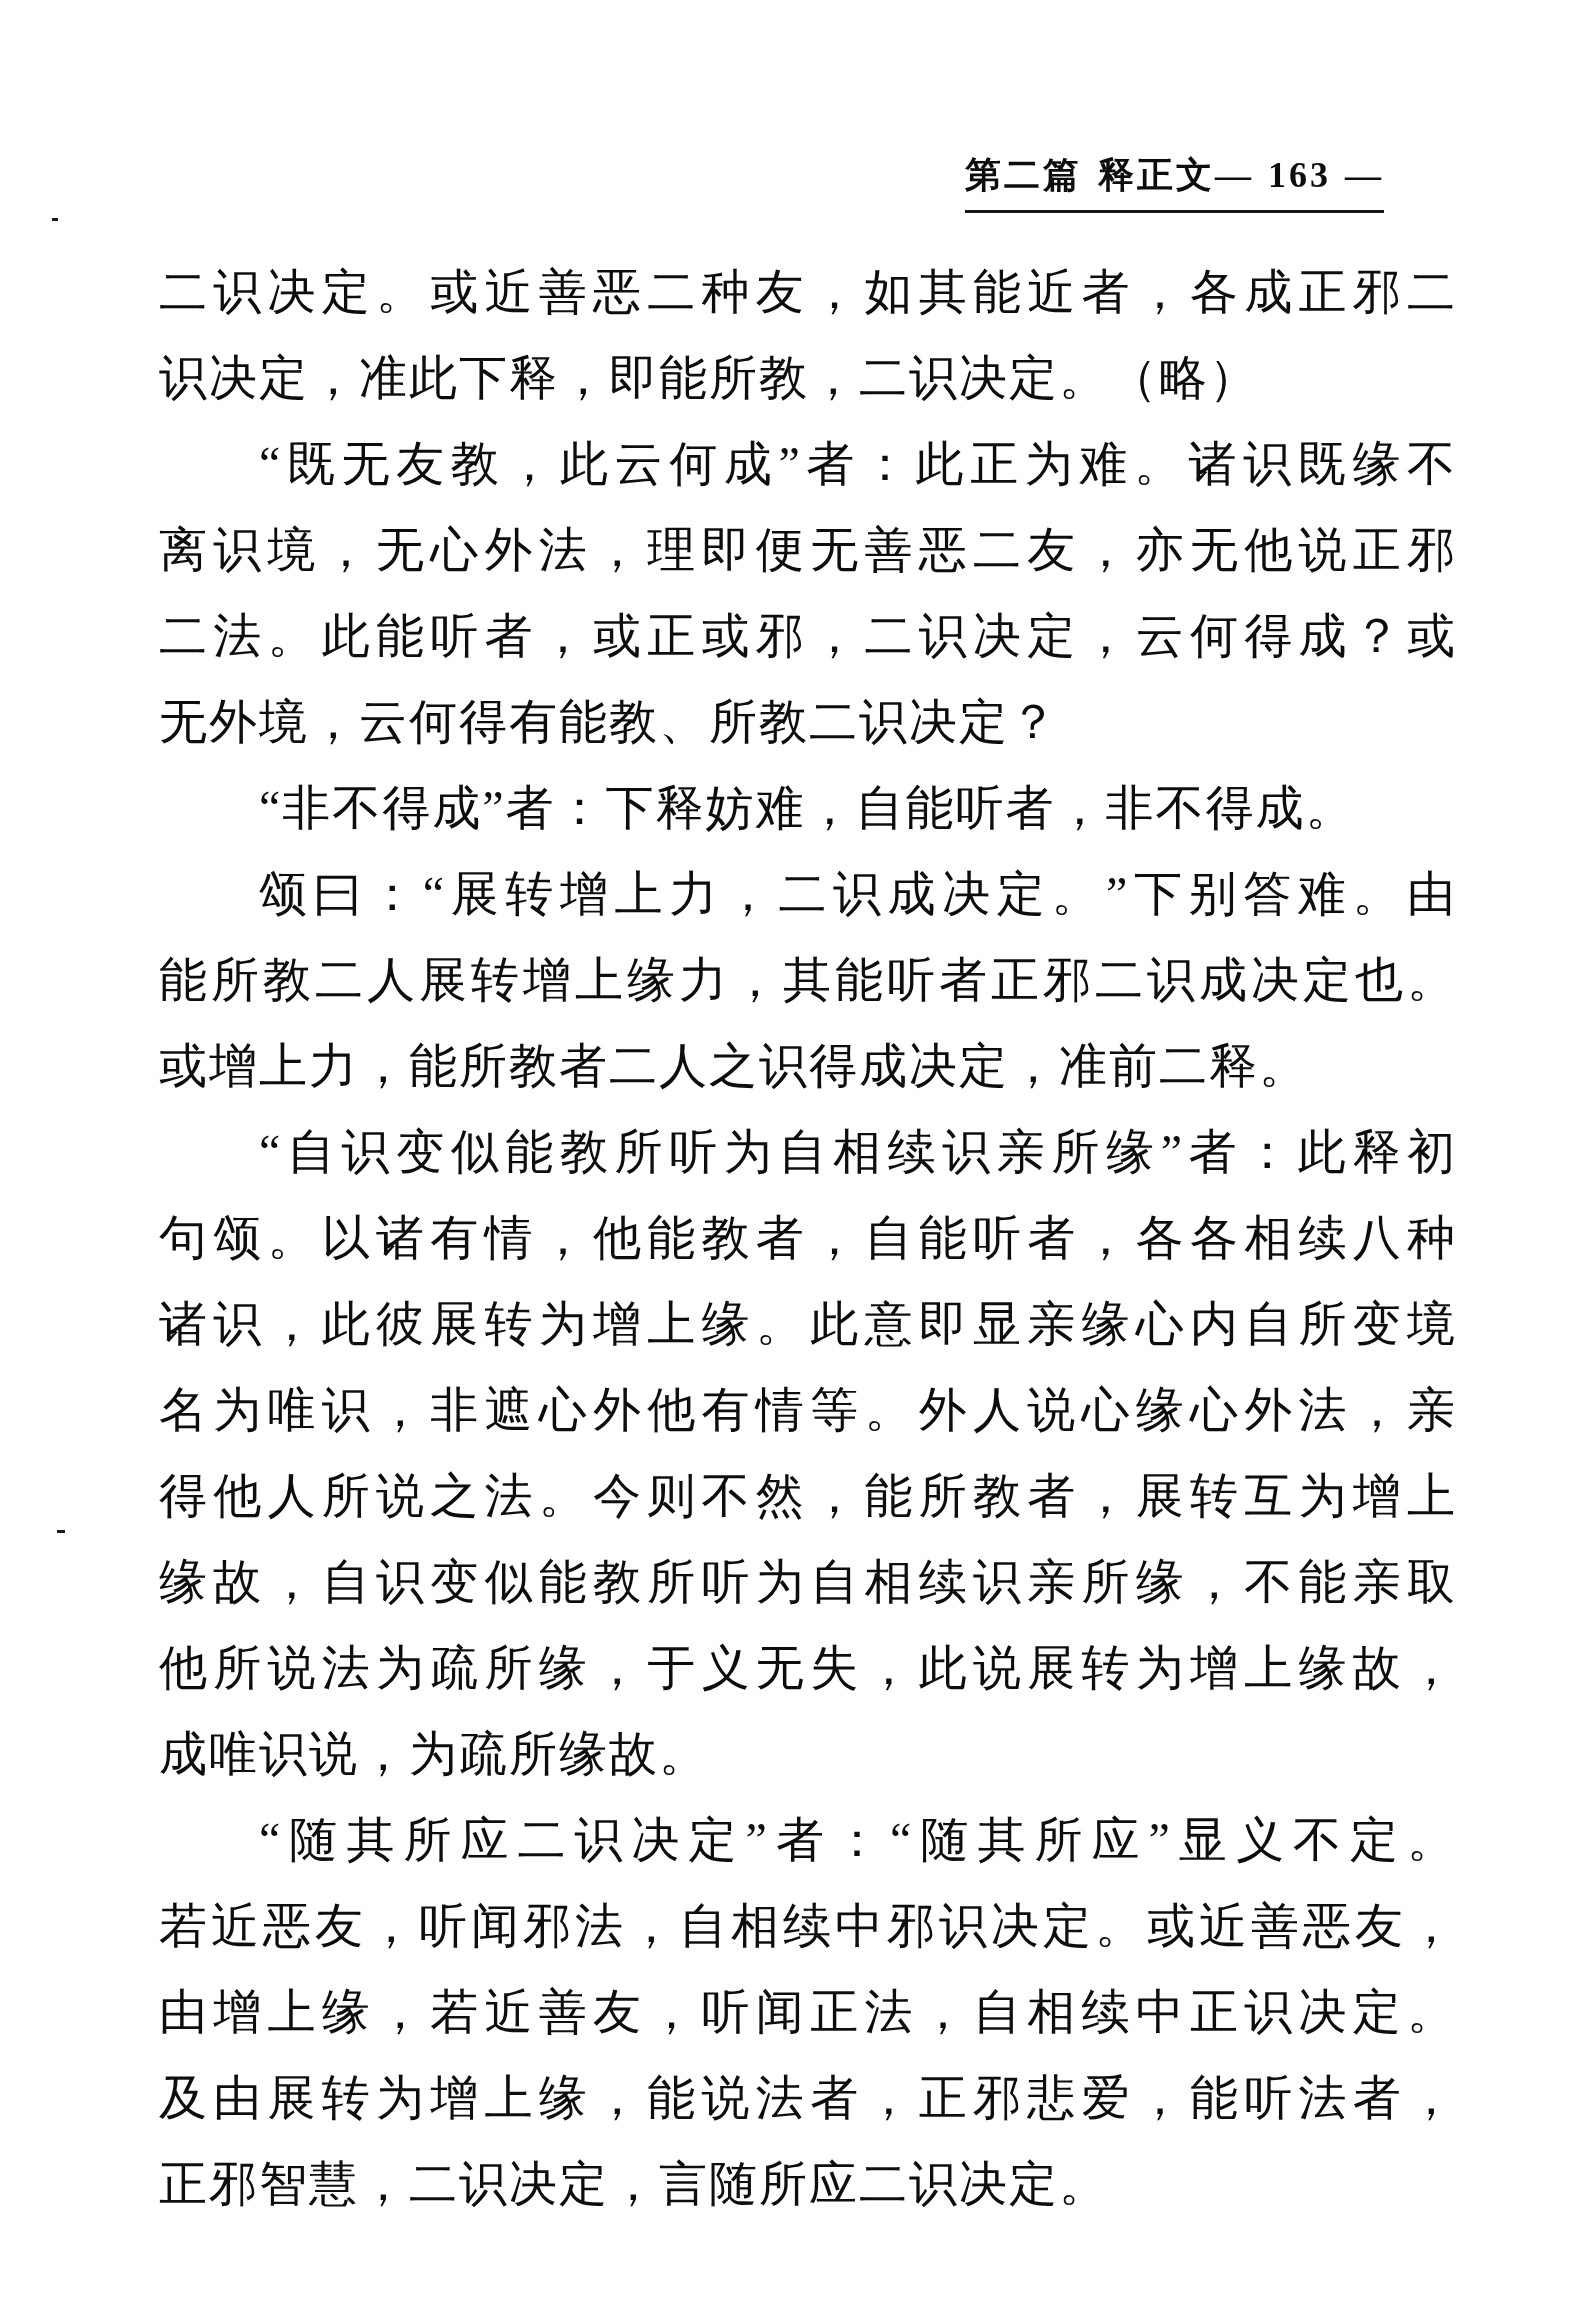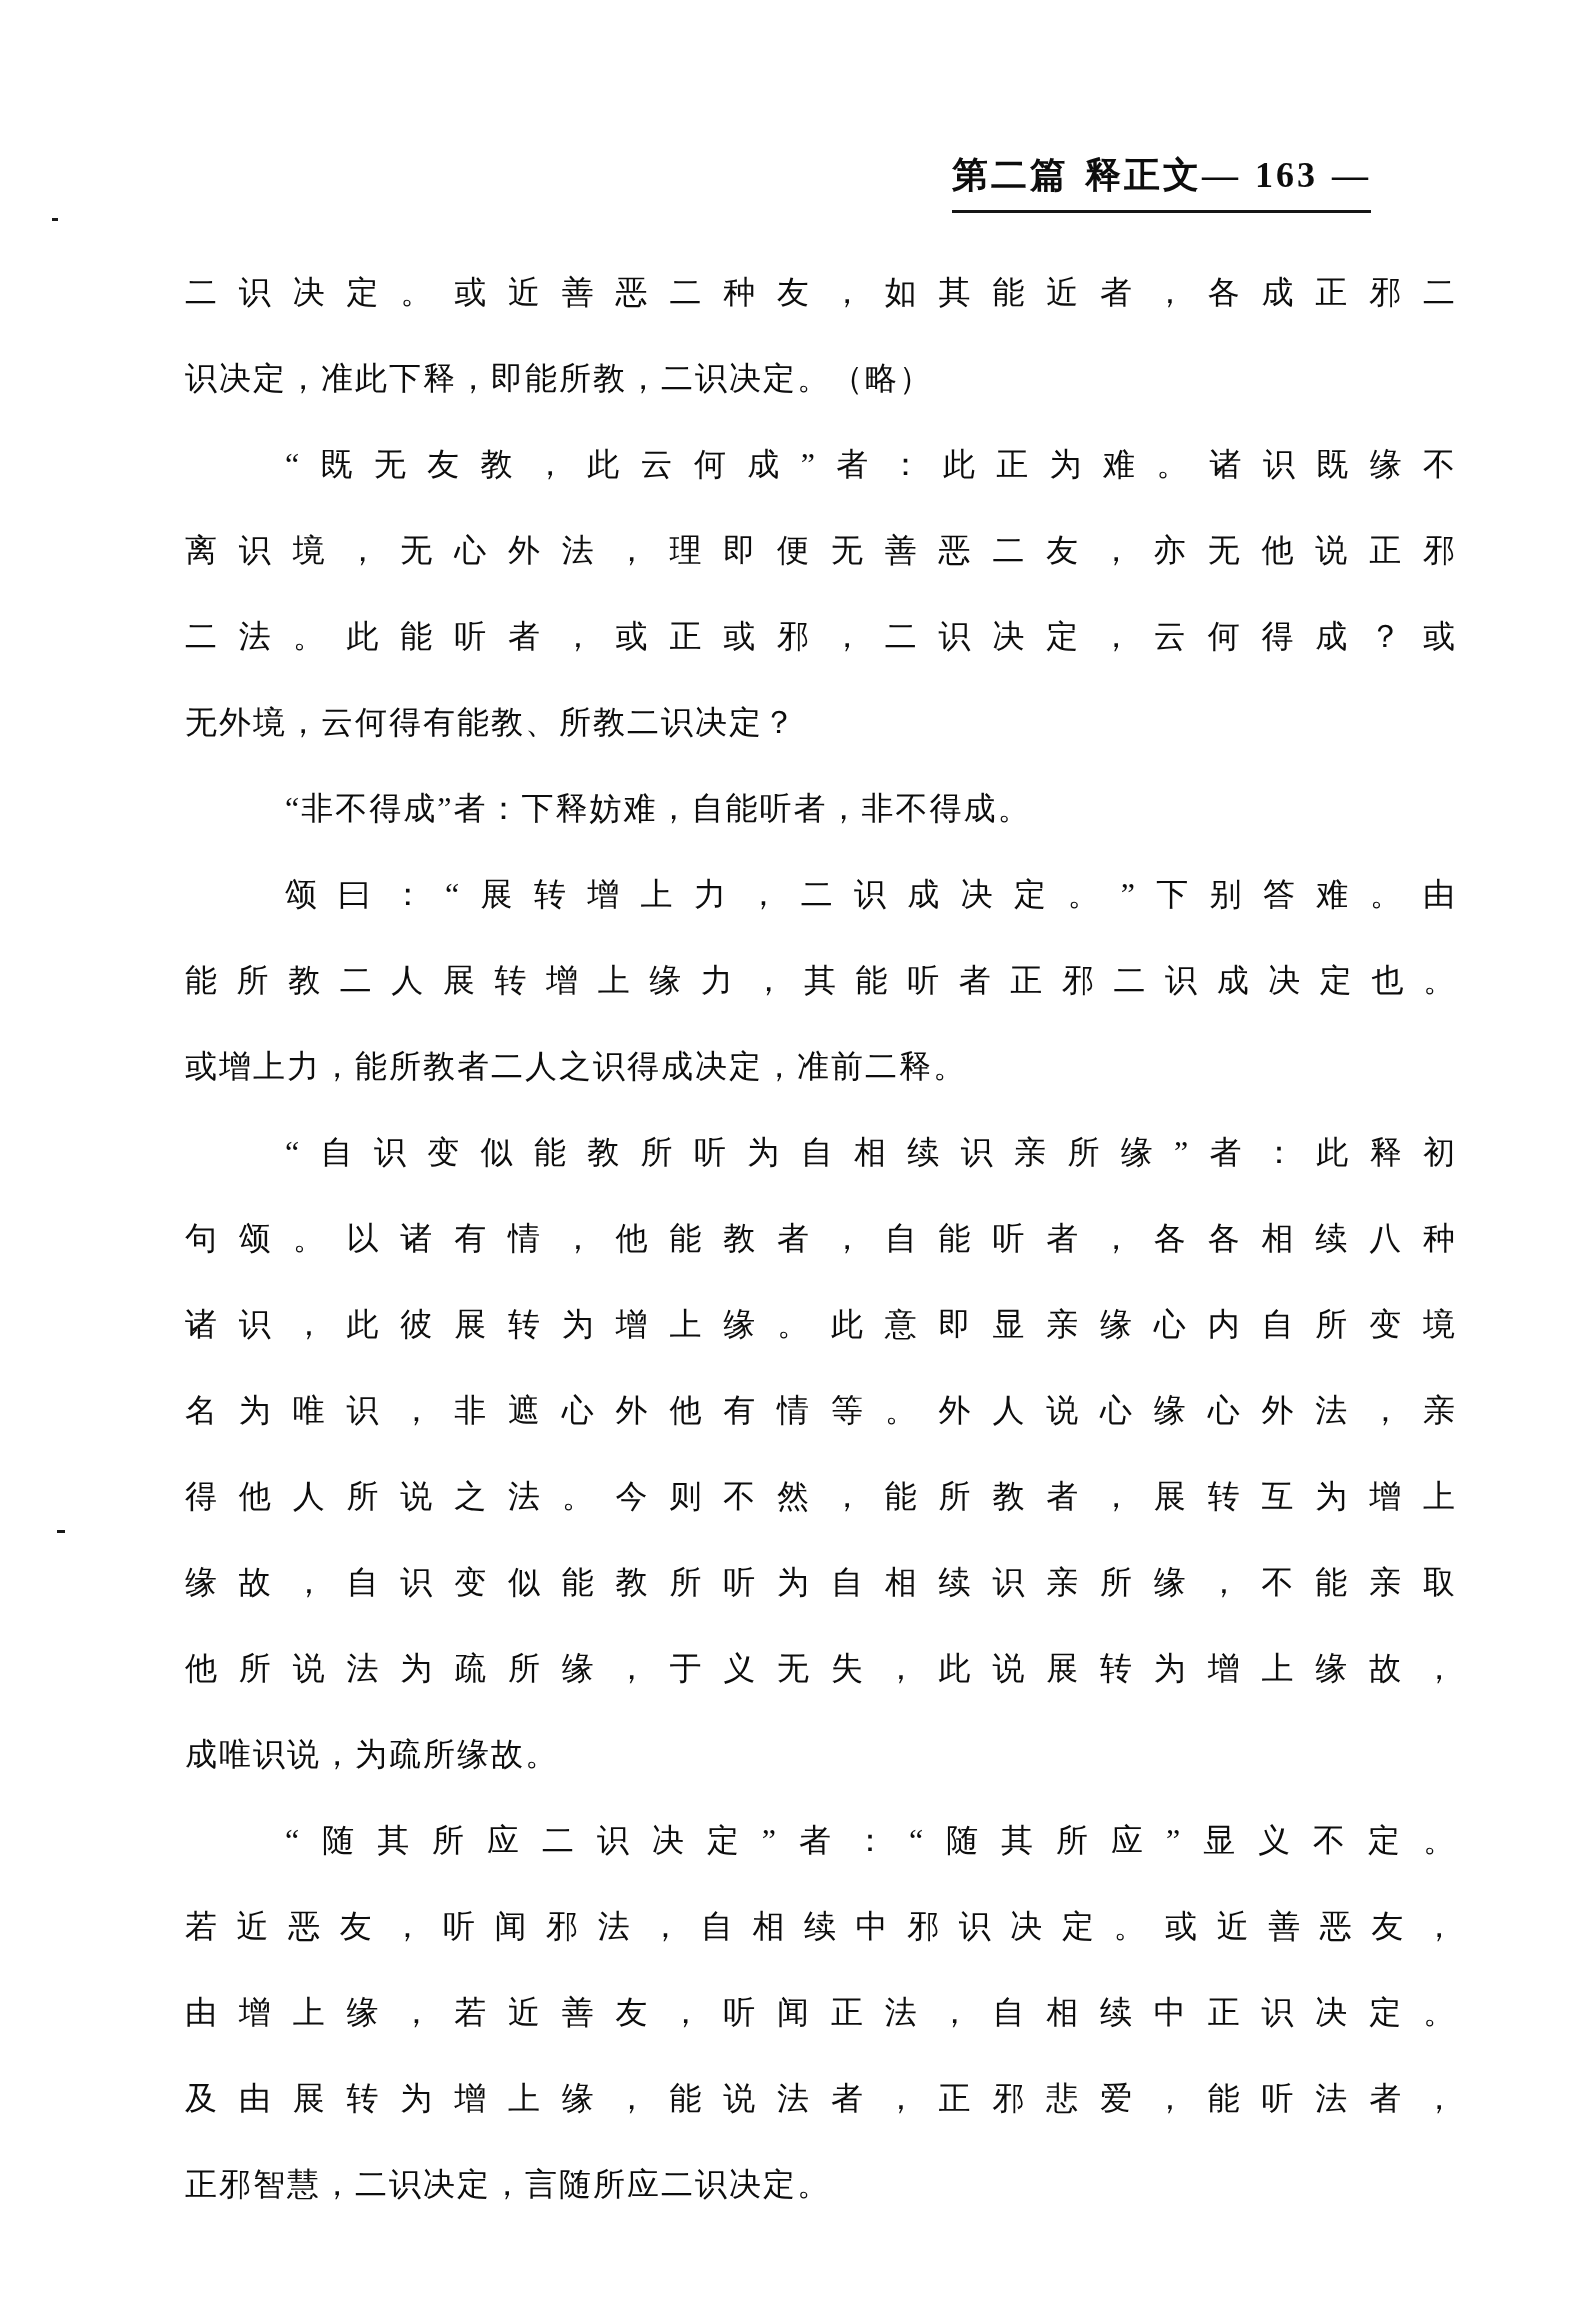--- a/index.html
+++ b/index.html
@@ -12,46 +12,45 @@
     width: 1592px;
     height: 2306px;
     background: #ffffff;
     overflow: hidden;
     font-family: "Liberation Serif", "DejaVu Serif", serif;
     color: #0d0d0d;
   }
   .header {
     position: absolute;
     top: 151px;
-    right: 221px;
+    right: 208px;
     font-size: 36px;
     font-weight: bold;
     letter-spacing: 3px;
     padding-bottom: 10px;
     border-bottom: 3px solid #161616;
     white-space: nowrap;
   }
   .header .h-chapter { margin-left: 16px; }
   .header .h-num { margin: 0 14px; font-weight: bold; }
   .text-block {
     position: absolute;
     top: 249px;
     left: 159px;
     width: 1298px;
   }
   .line {
-    font-size: 32px;
+    font-size: 48px;
     line-height: 86px;
     height: 86px;
     letter-spacing: 2px;
     white-space: nowrap;
     text-align: justify;
     text-justify: inter-character;
     font-weight: 500;
-    margin-left: 26px;
   }
   .line.full { text-align-last: justify; }
   .line.indent { text-indent: 100px; }
   .speck {
     position: absolute;
     background: #1a1a1a;
   }
   .speck-1 { left: 52px; top: 218px; width: 6px; height: 3px; }
   .speck-2 { left: 57px; top: 1530px; width: 8px; height: 3px; }
 </style>

